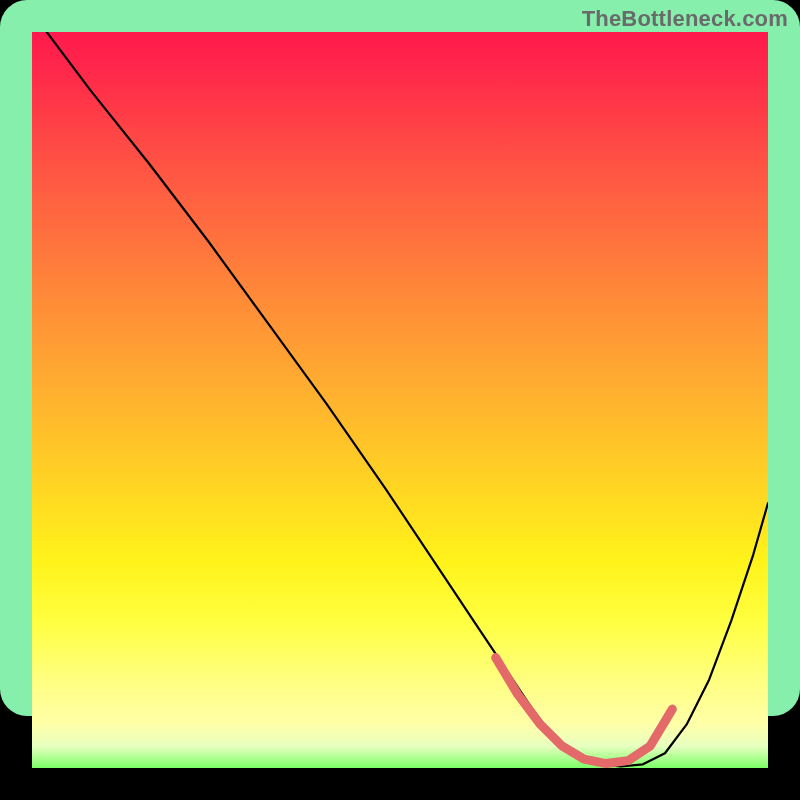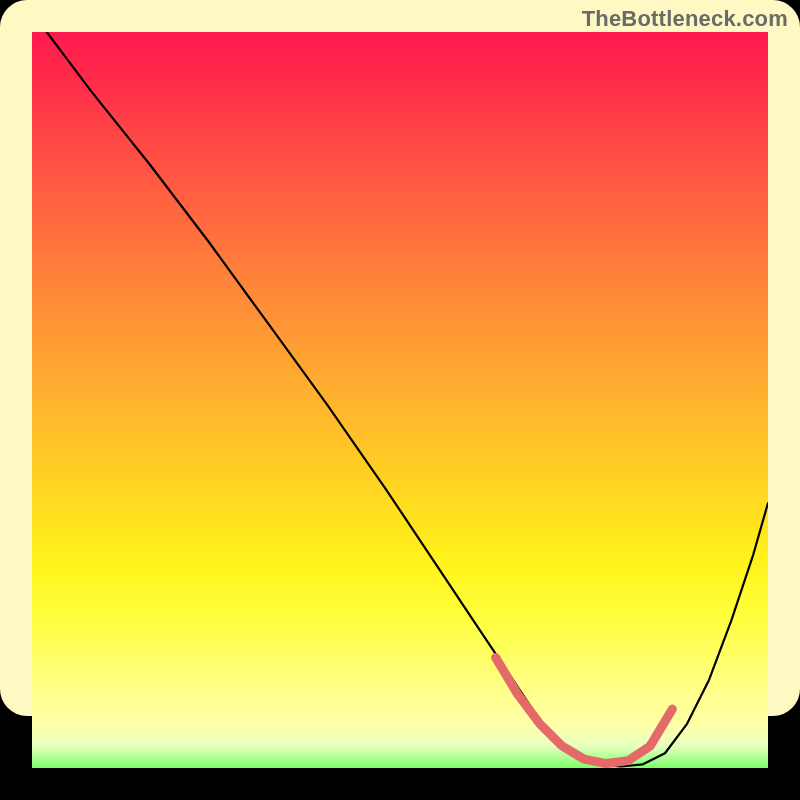--- a/index.html
+++ b/index.html
@@ -1,21 +1,21 @@
 <!DOCTYPE html>
 <html><head>
 <meta charset="utf-8">
 <style>
   * { margin: 0; padding: 0; box-sizing: border-box; }
   html, body { width: 800px; height: 800px; overflow: hidden; background: #000; }
   .container {
     position: relative;
     width: 800px;
     height: 716px;
-    background: #fef9c3;
+    background: #86efac;
     border-radius: 27px;
   }
   .watermark {
     position: absolute;
     top: 6px;
     right: 12px;
     font-family: Arial, Helvetica, sans-serif;
     font-size: 22px;
     font-weight: bold;
     color: #6a6a6a;

